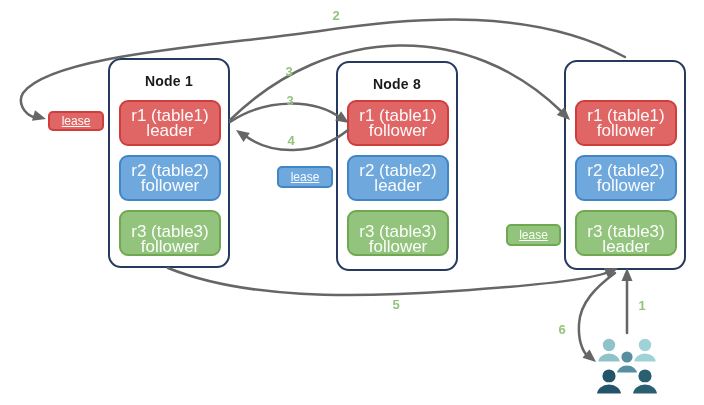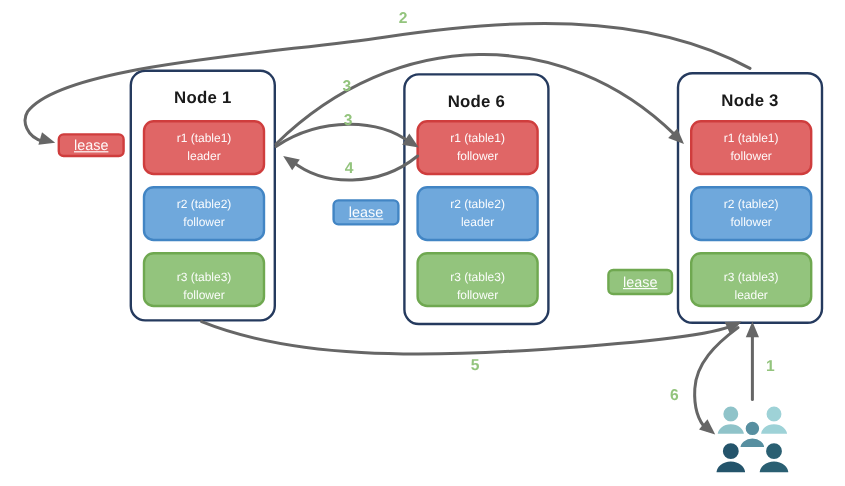--- a/index.html
+++ b/index.html
@@ -14,21 +14,21 @@
     border-radius:13px;box-sizing:border-box;z-index:2;
   }
   .node-title{
     margin-top:13px;text-align:center;font-size:14px;font-weight:bold;
     color:var(--title_color,#1a1a1a);letter-spacing:.2px;
   }
   .replica{
     position:absolute;left:9px;width:102px;height:46px;box-sizing:border-box;
     border-radius:9px;border:2px solid transparent;
     display:flex;flex-direction:column;align-items:center;justify-content:center;
-    color:rgba(255,255,255,.96);font-size:10px;line-height:15px;text-align:center;
+    color:rgba(255,255,255,.96);font-size:17px;line-height:15px;text-align:center;
   }
   .replica.r0{top:40px}.replica.r1{top:95px}.replica.r2{top:150px}
   .replica.red{background:var(--red_fill,#e06666);border-color:var(--red_border,#cf3d3d);}
   .replica.blue{background:var(--blue_fill,#6fa8dc);border-color:var(--blue_border,#4285c4);}
   .replica.green{background:var(--green_fill,#93c47d);border-color:var(--green_border,#6fa850);justify-content:flex-end;}
   
   .lease{
     position:absolute;box-sizing:border-box;border-radius:5px;border:2px solid transparent;
     display:flex;align-items:center;justify-content:center;
     color:rgba(255,255,255,.96);font-size:12px;z-index:3;text-decoration:underline;
@@ -94,37 +94,36 @@
       <span>r2 (table2)</span>
       <span>follower</span>
     </div>
     <div class="replica r2 green">
       <span>r3 (table3)</span>
       <span>follower</span>
     </div>
   </div>
 
   <div class="node" style="left:336px;top:61px">
-    <div class="node-title">Node 6</div>
+    <div class="node-title">Node 8</div>
     <div class="replica r0 red" style="top:37px">
       <span>r1 (table1)</span>
       <span>follower</span>
     </div>
     <div class="replica r1 blue" style="top:92px">
       <span>r2 (table2)</span>
       <span>leader</span>
     </div>
     <div class="replica r2 green" style="top:147px">
       <span>r3 (table3)</span>
       <span>follower</span>
     </div>
   </div>
 
   <div class="node" style="left:564px;top:60px">
-    <div class="node-title">Node 3</div>
     <div class="replica r0 red" style="top:38px">
       <span>r1 (table1)</span>
       <span>follower</span>
     </div>
     <div class="replica r1 blue" style="top:93px">
       <span>r2 (table2)</span>
       <span>follower</span>
     </div>
     <div class="replica r2 green" style="top:148px">
       <span>r3 (table3)</span>

